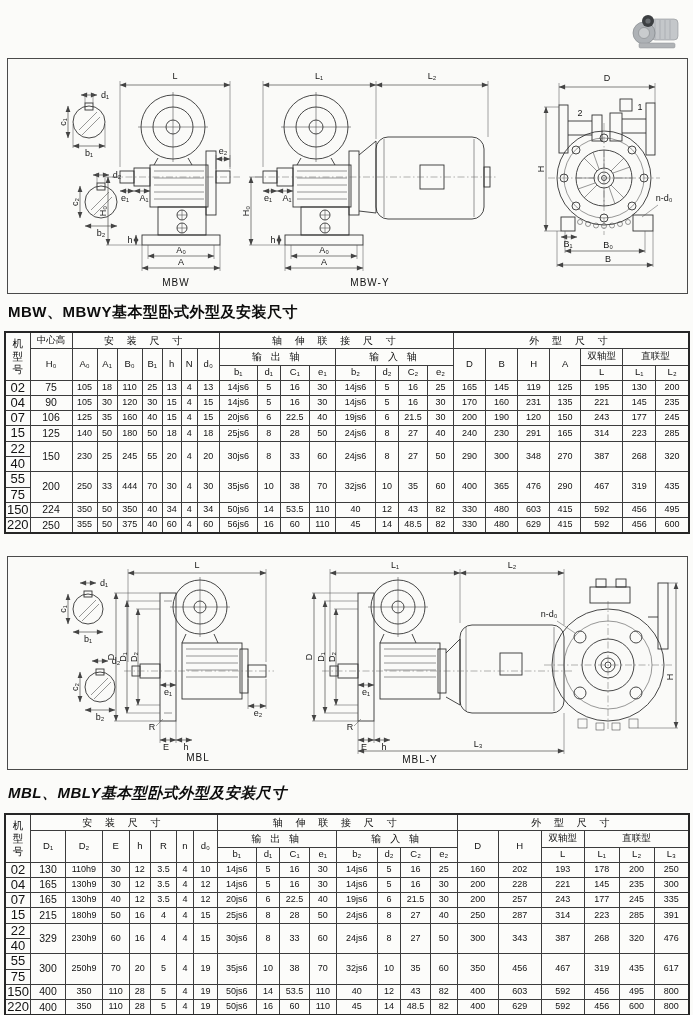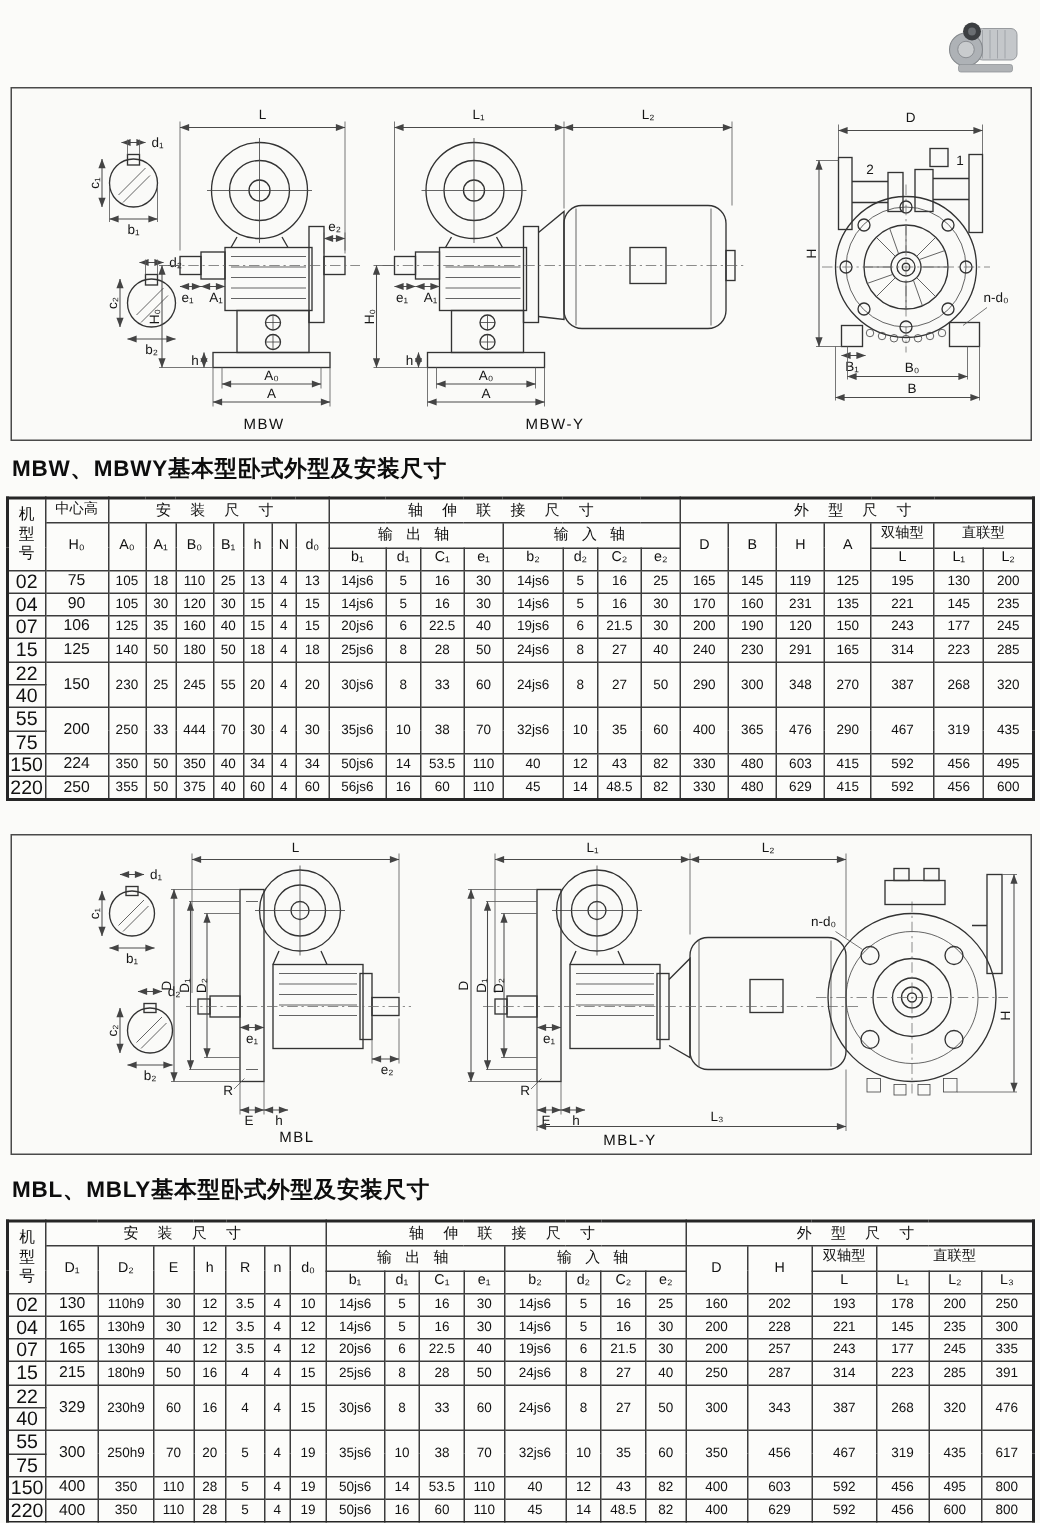--- a/index.html
+++ b/index.html
@@ -4,21 +4,21 @@
 <style>
   html,body{margin:0;padding:0;}
   body{position:relative;width:693px;height:1015px;background:#fbfbf9;
        font-family:"Liberation Sans","DejaVu Sans",sans-serif;color:#121212;overflow:hidden;}
   .panel{position:absolute;border:1px solid #4a4a4a;background:#fafaf8;}
   #panel1{left:7px;top:58px;width:679px;height:234px;}
   #panel2{left:7px;top:556px;width:679px;height:212px;}
   #photo{position:absolute;left:627px;top:6px;width:58px;height:50px;}
   .sec-title{position:absolute;left:8px;margin:0;font-size:15px;font-weight:bold;
              letter-spacing:.5px;color:#0d0d0d;}
-  #title1{top:303px;} #title2{top:784px;}
+  #title1{top:303px;} #title2{top:784px;font-style:italic;}
   table{position:absolute;left:4px;width:686px;border-collapse:collapse;table-layout:fixed;
         background:#fcfcfa;border:2px solid #262626;}
   #table1{top:331px;} #table2{top:813px;}
   th,td{border:1px solid #3c3c3c;text-align:center;vertical-align:middle;padding:0;
         font-size:9px;line-height:1.1;height:14px;overflow:hidden;white-space:nowrap;}
   th{font-weight:normal;font-size:9.5px;}
   .gh{letter-spacing:5px;font-size:10px;}
   .sh{letter-spacing:3px;font-size:10px;}
   .model-h{width:24px;white-space:normal;word-break:break-all;font-size:10.5px;
            line-height:1.25;padding:1px 6px;}

